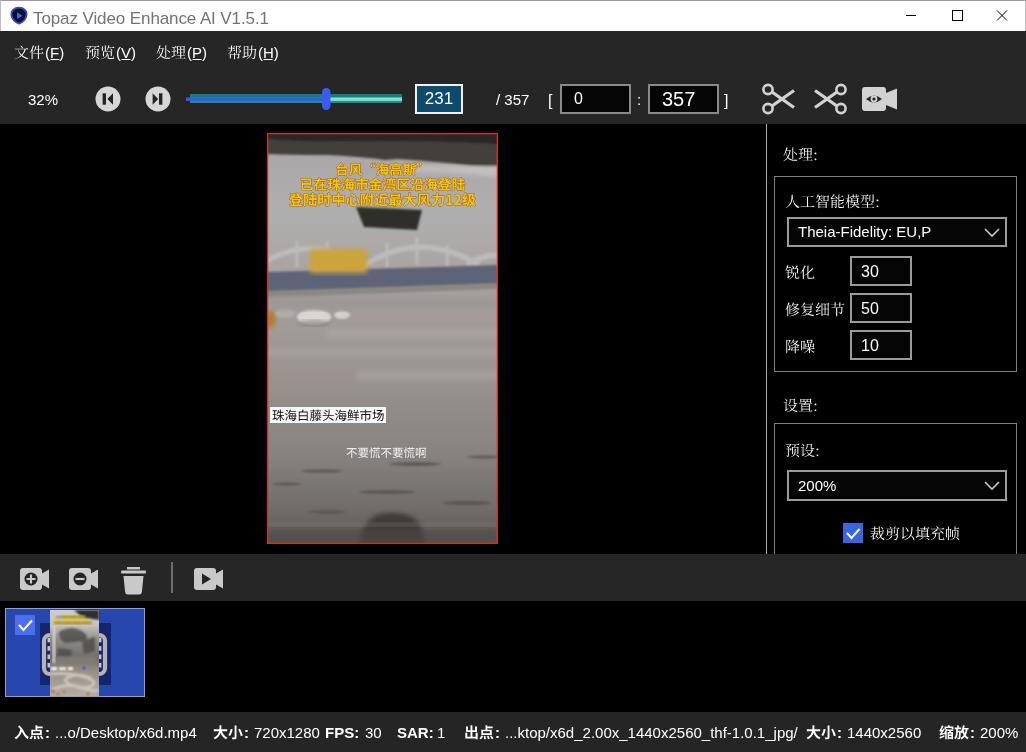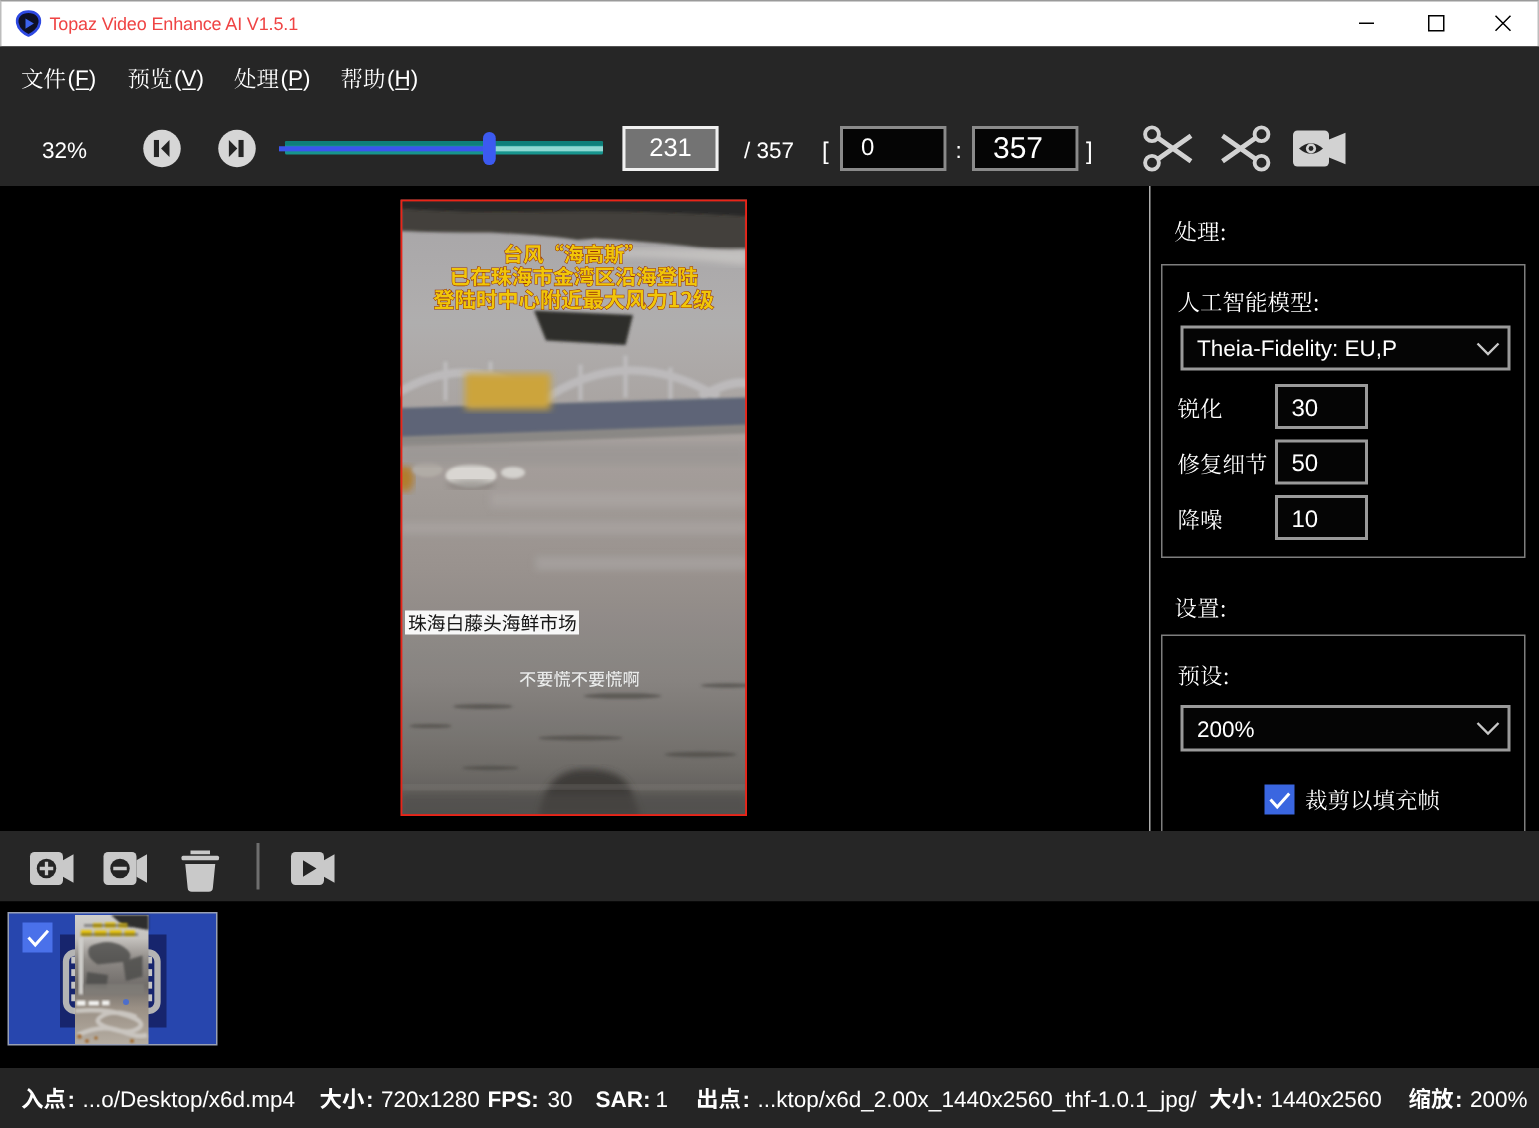--- a/index.html
+++ b/index.html
@@ -2,21 +2,21 @@
 <html><head><meta charset="utf-8"><style>
 *{margin:0;padding:0;box-sizing:border-box}
 body{width:1026px;height:752px;background:#000;font-family:"Liberation Sans",sans-serif;overflow:hidden;position:relative}
 .abs{position:absolute}
 </style></head><body>
 <div class="abs" style="left:0;top:0;width:1026px;height:31px;background:#fff;border-top:1px solid #9a9a9a;border-left:1px solid #bdbdbd;border-right:1px solid #bdbdbd"></div>
 <svg class="abs" style="left:10px;top:6px" width="18" height="19" viewBox="0 0 18 19">
 <path d="M9 17.6 C6.2 16.5 2.2 13.6 1.5 9.3 C0.8 4.7 4.2 1.7 9 1.7 C13.8 1.7 17.2 4.7 16.5 9.3 C15.8 13.6 11.8 16.5 9 17.6 Z" fill="#0e1026" stroke="#2e49e2" stroke-width="1.8"></path>
 <path d="M7 6.3 L12.6 9.7 L7 13.1 Z" fill="#3b62f0"></path>
 </svg>
-<div class="abs" style="left:33px;top:8.5px;font-size:12px;letter-spacing:-0.1px;color:#ef4444">Topaz Video Enhance AI V1.5.1</div>
+<div class="abs" style="left:33px;top:8.5px;font-size:17px;letter-spacing:-0.1px;color:#737373">Topaz Video Enhance AI V1.5.1</div>
 <svg class="abs" style="left:880px;top:0" width="146" height="31" viewBox="0 0 146 31">
 <path d="M26 15.5 h10" stroke="#000" stroke-width="1"></path>
 <rect x="72.5" y="10.5" width="10" height="10" fill="none" stroke="#000" stroke-width="1"></rect>
 <path d="M117 10.5 l10 10 M127 10.5 l-10 10" stroke="#000" stroke-width="1"></path>
 </svg>
 <div class="abs" style="left:0;top:31px;width:1026px;height:93px;background:#262626"></div>
 <svg class="abs" style="left:0;top:31px" width="1026" height="93">
     <g transform="translate(14,27)">
       <path d="M6.1 -12.5 6.0 -12.4C6.7 -11.8 7.6 -10.7 7.9 -9.8C9.0 -9.1 9.7 -11.4 6.1 -12.5ZM10.5 -8.8C10.0 -6.7 9.0 -4.9 7.6 -3.3C6.0 -4.7 4.8 -6.6 4.1 -8.8ZM13.0 -10.3 12.2 -9.3H0.7L0.8 -8.8H3.8C4.4 -6.3 5.5 -4.2 6.9 -2.6C5.4 -1.1 3.3 0.1 0.6 1.0L0.7 1.2C3.6 0.5 5.8 -0.6 7.5 -2.0C9.1 -0.6 11.0 0.5 13.4 1.2C13.6 0.7 14.0 0.4 14.5 0.3L14.5 0.2C12.1 -0.4 10.0 -1.3 8.2 -2.7C10.0 -4.3 11.1 -6.4 11.8 -8.8H13.9C14.2 -8.8 14.3 -8.9 14.3 -9.1C13.8 -9.6 13.0 -10.3 13.0 -10.3Z M23.9 -12.4V-9.1H21.6C21.9 -9.7 22.1 -10.3 22.3 -11.0C22.6 -11.0 22.8 -11.1 22.9 -11.3L21.3 -11.8C21.0 -9.5 20.1 -7.3 19.2 -5.9L19.5 -5.7C20.2 -6.5 20.9 -7.5 21.4 -8.6H23.9V-5.0H19.3L19.4 -4.5H23.9V1.2H24.1C24.5 1.2 24.9 0.9 24.9 0.8V-4.5H29.1C29.3 -4.5 29.5 -4.6 29.5 -4.8C29.0 -5.3 28.2 -5.9 28.2 -5.9L27.5 -5.0H24.9V-8.6H28.7C28.9 -8.6 29.1 -8.7 29.1 -8.9C28.6 -9.4 27.8 -10.0 27.8 -10.0L27.1 -9.1H24.9V-11.8C25.3 -11.9 25.4 -12.0 25.5 -12.2ZM18.8 -12.6C18.1 -9.7 16.8 -6.9 15.5 -5.1L15.7 -4.9C16.4 -5.6 17.0 -6.4 17.6 -7.3V1.2H17.8C18.1 1.2 18.6 0.9 18.6 0.8V-8.1C18.8 -8.1 19.0 -8.2 19.0 -8.4L18.4 -8.6C18.9 -9.6 19.4 -10.7 19.8 -11.8C20.1 -11.7 20.3 -11.9 20.4 -12.0Z" fill="#fff"></path>
     </g>
@@ -64,21 +64,21 @@
 <path d="M837 61 L815 76.5 M837 75 L815 59.5" stroke-width="3.2"></path>
     </g>
     <g>
       <rect x="862" y="56" width="24" height="24" rx="3" fill="#d2d2d2"></rect>
 <path d="M886 62 L897 57.5 L897 78.5 L886 74 Z" fill="#d2d2d2"></path>
 <path d="M866 68 Q874 61 882 68 Q874 75 866 68 Z" fill="#242424"></path>
 <circle cx="874" cy="68" r="3.4" fill="#d2d2d2"></circle>
       <circle cx="874" cy="68" r="1.6" fill="#242424"></circle>
     </g>
   </svg>
-<div class="abs" style="left:415px;top:84px;width:64px;height:30px;background:#737373;border:2px solid #f0f0f0;color:#fff;font-size:17px;line-height:26px;text-align:center">231</div>
+<div class="abs" style="left:415px;top:84px;width:48px;height:30px;background:#0c4a6e;border:2px solid #f0f0f0;color:#fff;font-size:17px;line-height:26px;text-align:center">231</div>
 <div class="abs" style="left:560px;top:84px;width:71px;height:30px;background:#050505;border:2px solid #8a8a8a;color:#fff;font-size:16px;line-height:26px;padding-left:12px">0</div>
 <div class="abs" style="left:648px;top:84px;width:71px;height:30px;background:#050505;border:2px solid #8a8a8a;color:#fff;font-size:20px;line-height:26px;padding-left:12px">357</div>
 <div class="abs" style="left:0;top:124px;width:1026px;height:430px;background:#000"></div>
 <div class="abs" style="left:766px;top:124px;width:1px;height:430px;background:#adadad"></div>
 <svg class="abs" style="left:267px;top:133px" width="231" height="411" viewBox="0 0 231 411">
     <defs>
 <linearGradient id="sky" x1="0" y1="0" x2="0" y2="1">
 <stop offset="0" stop-color="#a9a7a9"></stop>
         <stop offset="0.2" stop-color="#b2b0b0"></stop>
 <stop offset="0.42" stop-color="#a7a09c"></stop>

